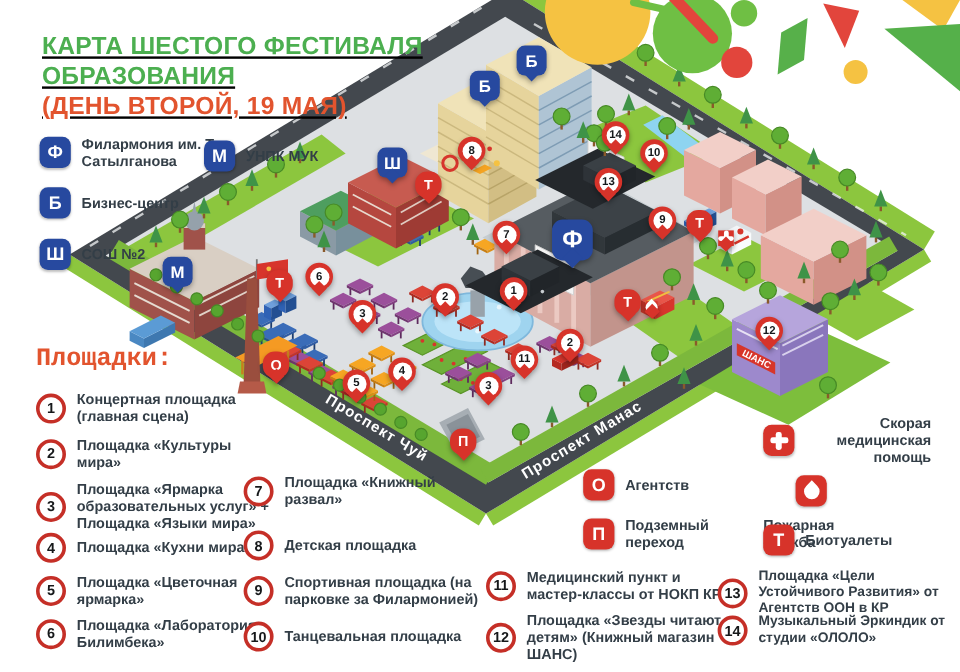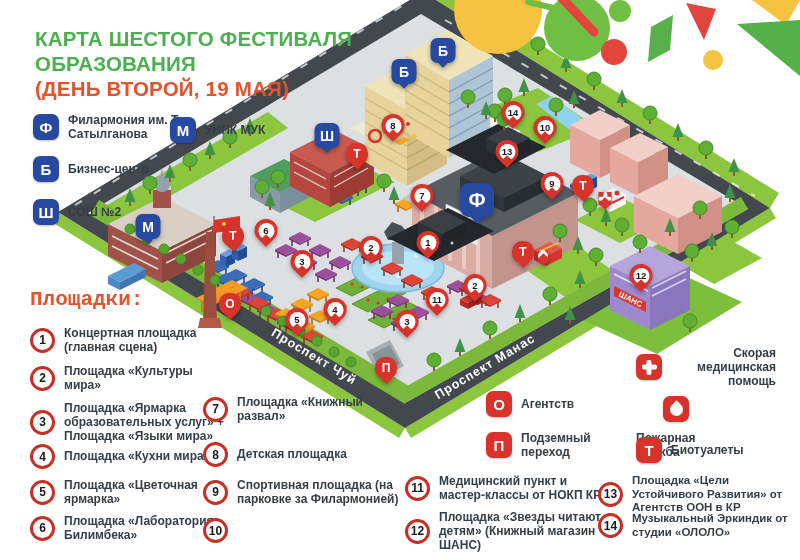--- a/index.html
+++ b/index.html
@@ -21,21 +21,21 @@
   .pin.big .pin-head{width:34px;height:34px;border-radius:9px;font-size:20px;}
   .pin.big .pin-tail{width:12px;height:12px;margin-top:-8px;}
   
   .cross-glyph{position:relative;display:block;width:13px;height:13px;}
   .cross-glyph::before{content:"";position:absolute;left:50%;top:0;width:34%;height:100%;transform:translateX(-50%);background:#fff;border-radius:2px;}
   .cross-glyph::after{content:"";position:absolute;top:50%;left:0;height:34%;width:100%;transform:translateY(-50%);background:#fff;border-radius:2px;}
   .cross-glyph.lg{width:15px;height:15px;}
   .flame-glyph{display:block;width:10px;height:10px;background:#fff;border-radius:0 50% 50% 50%;transform:rotate(45deg);}
   .flame-glyph.lg{width:13px;height:13px;}
   
-  .title{position:absolute;z-index:6;}
+  .title{position:absolute;z-index:6;text-decoration:underline;}
   .t-green{font-size:20.5px;font-weight:bold;color:#4CAF50;line-height:1.22;letter-spacing:.2px;}
   .t-orange{font-size:20.5px;font-weight:bold;color:#E2542E;line-height:1.22;letter-spacing:.2px;}
   .bl-item,.venue,.sv-item,.em-item{position:absolute;display:flex;align-items:center;gap:9px;z-index:6;}
   .sq{width:26px;height:26px;border-radius:7px;display:flex;align-items:center;justify-content:center;
       color:#fff;font-weight:bold;font-size:15px;flex:0 0 auto;box-shadow:0 1px 2px rgba(0,0,0,.25);}
   .sq.blue{background:#27499F;}
   .sq.red{background:#D7332A;}
   .lbl{font-size:12px;font-weight:bold;color:#333E47;line-height:1.18;}
   .venues-h{position:absolute;z-index:6;font-size:21px;font-weight:bold;color:#E2542E;}
   .vnum{width:25px;height:25px;border-radius:50%;background:#fff;border:3px solid #C52F27;color:#16181A;
@@ -635,20 +635,21 @@
 <div class="venue" style="left:203px;top:442px;">
       <span class="vnum">8</span>
       <span class="lbl" style="width:150px;">Детская площадка</span>
     </div>
 <div class="venue" style="left:203px;top:478px;">
       <span class="vnum">9</span>
       <span class="lbl" style="width:165px;">Спортивная площадка (на парковке за Филармонией)</span>
     </div>
 <div class="venue" style="left:203px;top:518px;">
       <span class="vnum">10</span>
+      <span class="lbl" style="width:170px;">Танцевальная площадка</span>
     </div>
 
 <div class="venue" style="left:405px;top:474px;">
       <span class="vnum">11</span>
       <span class="lbl" style="width:175px;">Медицинский пункт и мастер-классы от НОКП КР</span>
     </div>
 <div class="venue" style="left:405px;top:510px;">
       <span class="vnum">12</span>
       <span class="lbl" style="width:165px;">Площадка «Звезды читают детям» (Книжный магазин ШАНС)</span>
     </div>

